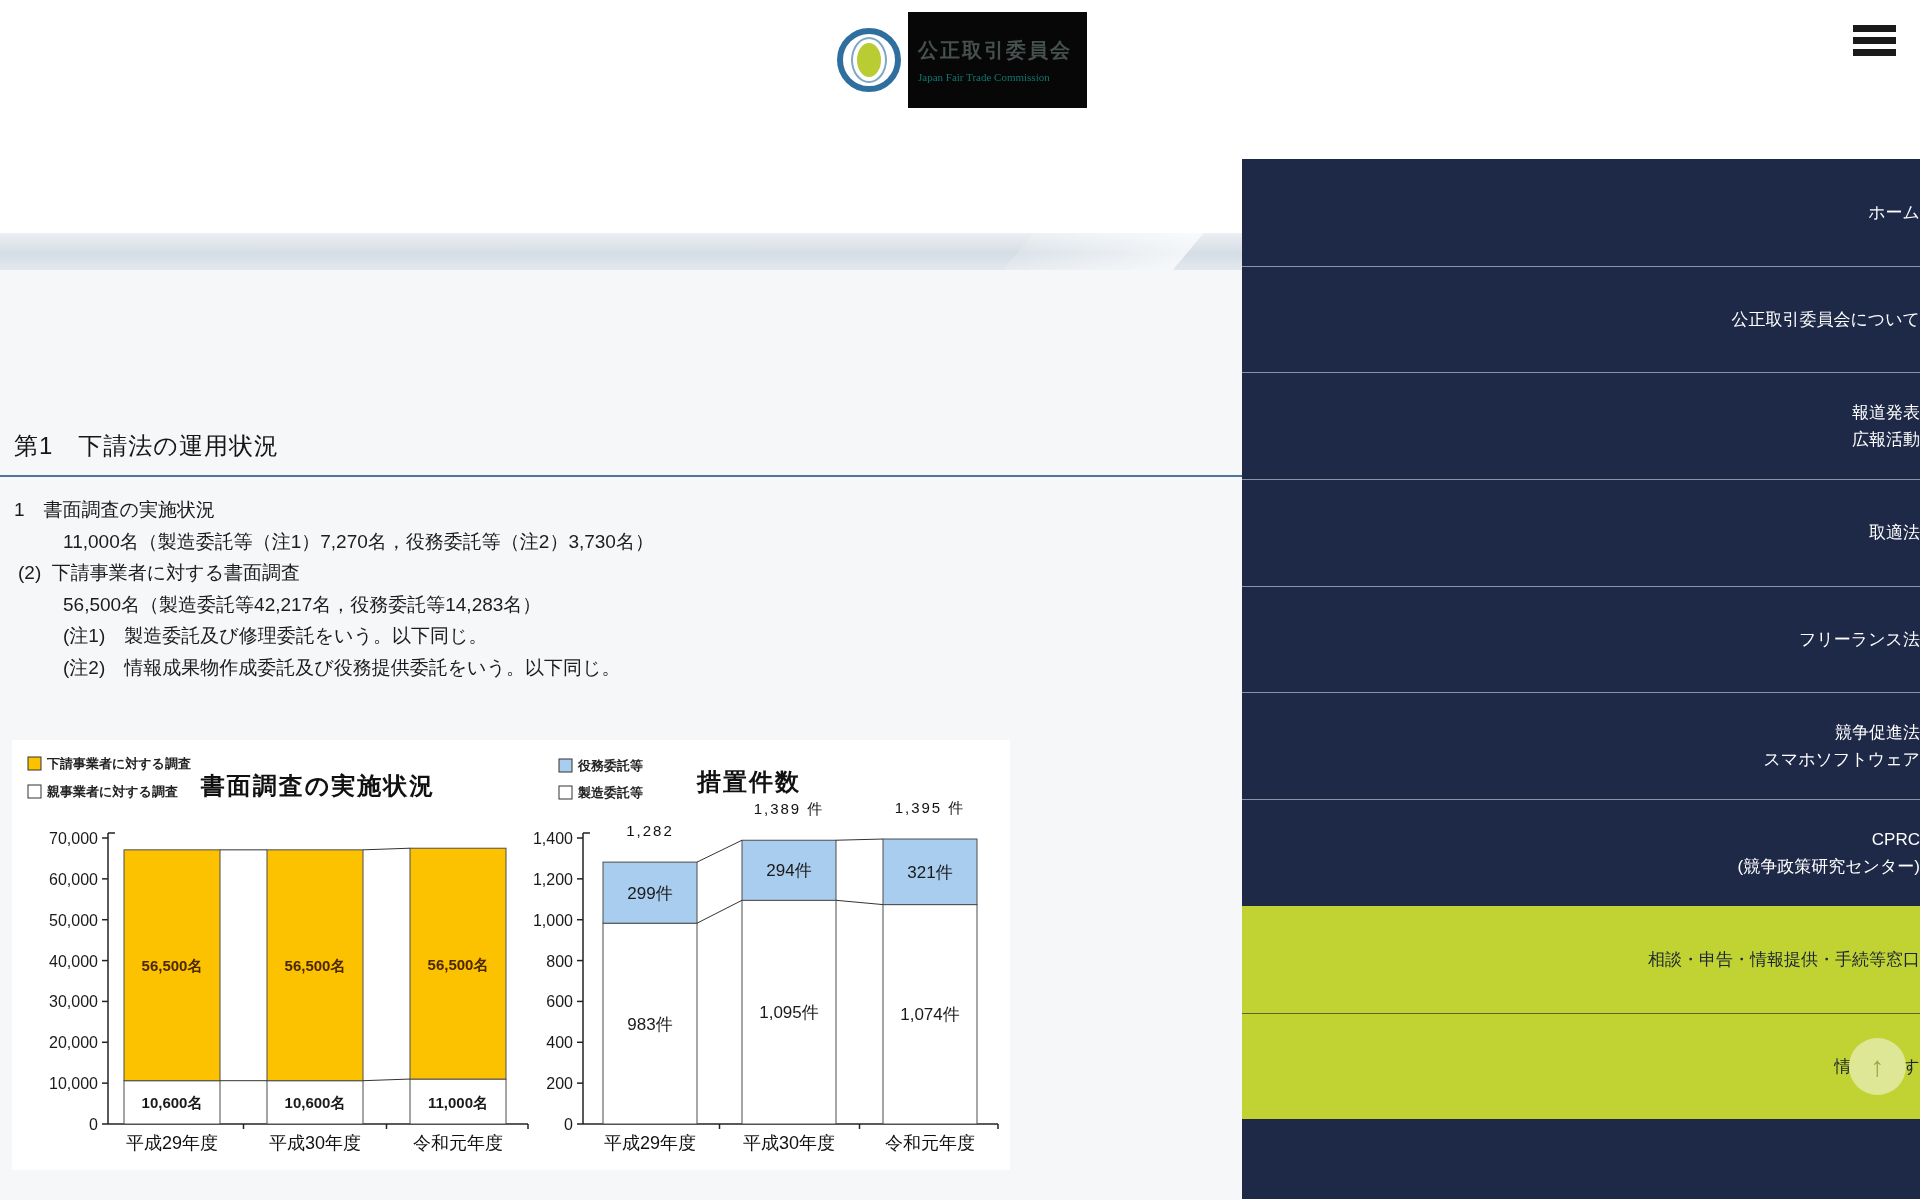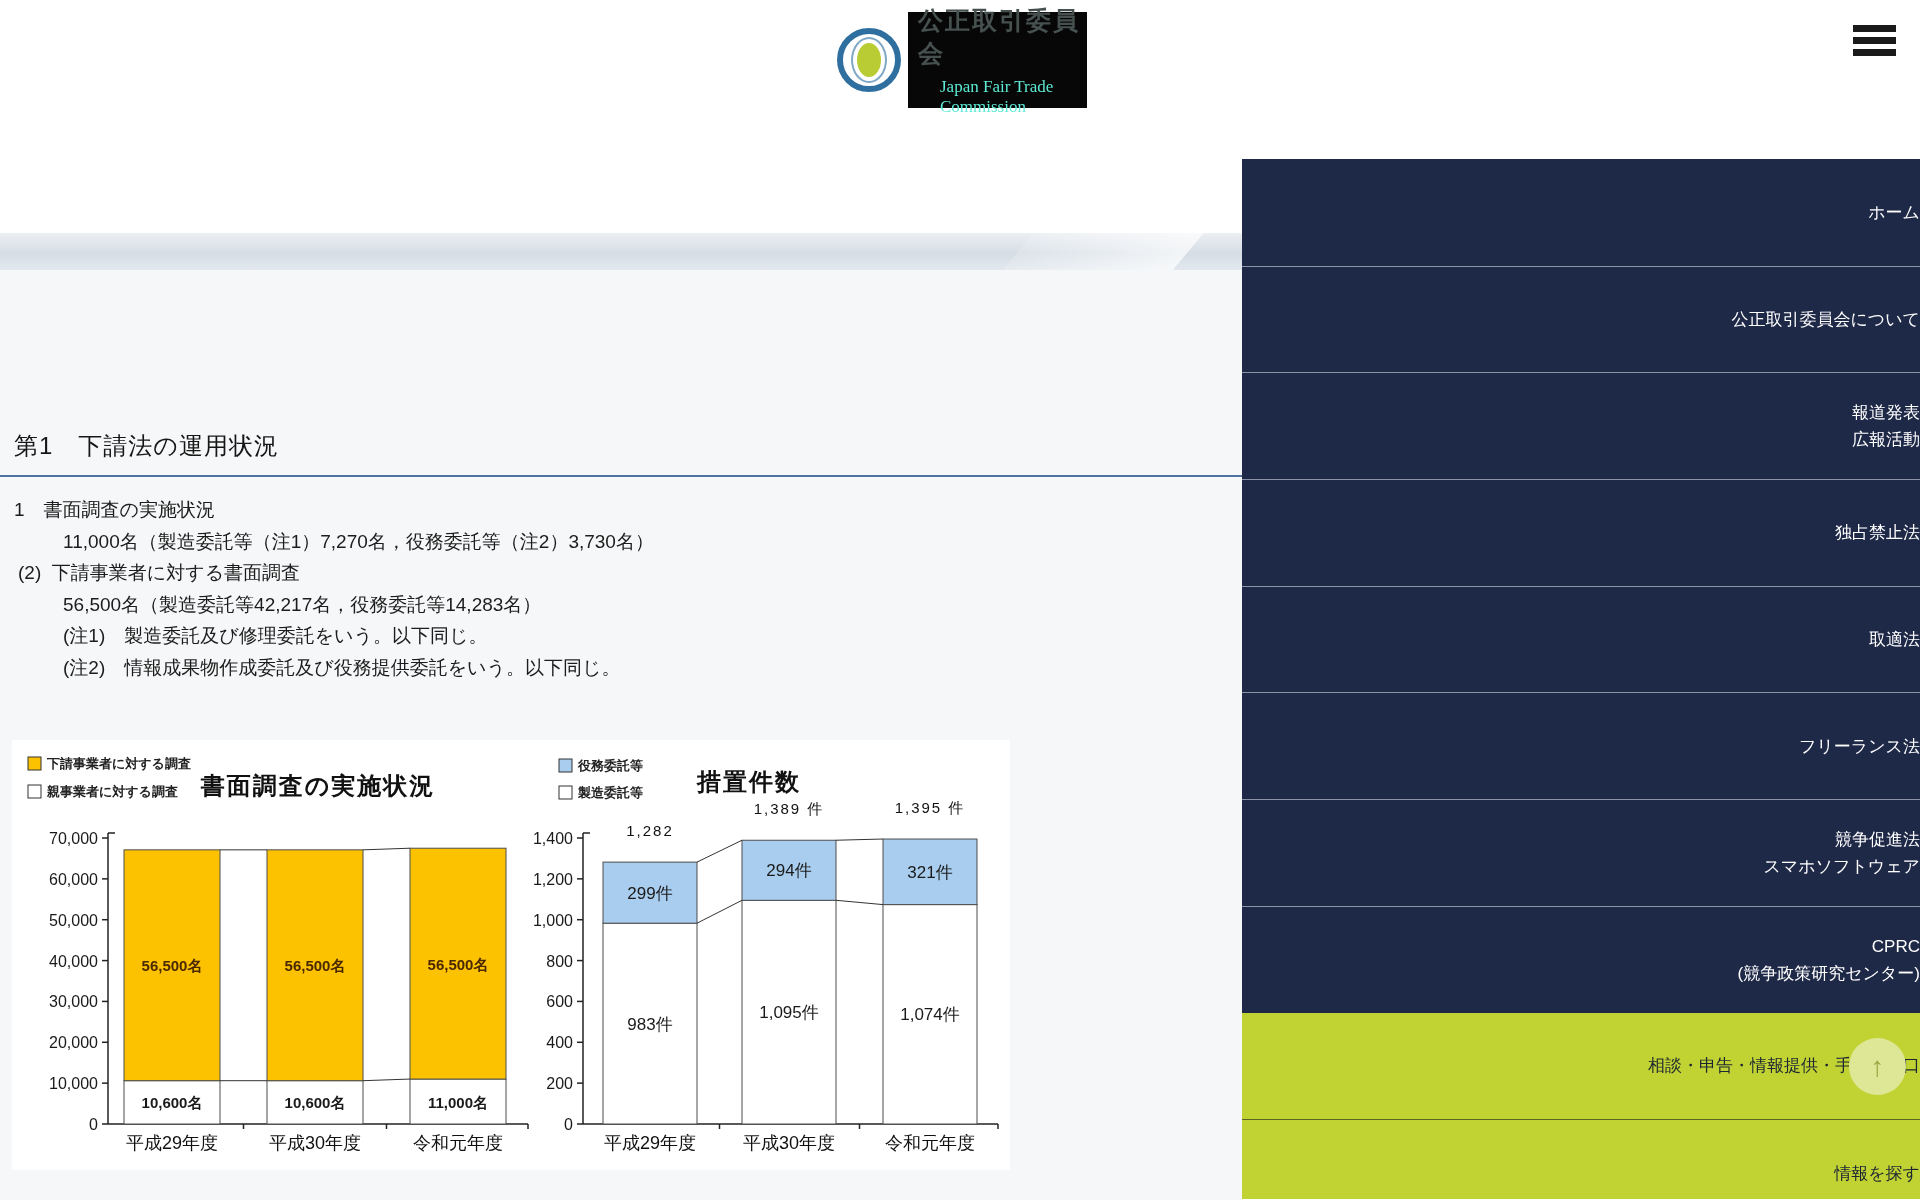--- a/index.html
+++ b/index.html
@@ -17,22 +17,22 @@
 
   
   .logo{position:absolute;left:830px;top:12px;width:257px;height:96px;background:#070707;
         display:flex;cursor:pointer;text-decoration:none;}
   .logo-emblem-box{width:78px;height:96px;background:#ffffff;display:flex;align-items:center;justify-content:center;}
   .emblem{width:64px;height:64px;border-radius:50%;background:#fff;border:6px solid #2f6f9f;position:relative;box-sizing:border-box;}
   .emblem::before{content:"";position:absolute;left:50%;top:50%;width:24px;height:34px;
         transform:translate(-50%,-50%);border-radius:50%;background:#b9cc33;
         box-shadow:0 0 0 4px #ffffff,0 0 0 6px #7fa8c6;}
   .logo-text{flex:1;display:flex;flex-direction:column;justify-content:center;padding-left:10px;}
-  .logo-jp{color:#45504f;font-size:25px;font-weight:bold;letter-spacing:2px;}
-  .logo-en{color:#5eead4;font-size:17px;margin-top:7px;font-family:"Liberation Serif","DejaVu Serif",serif;margin-left:22px;}
+  .logo-jp{color:#45504f;font-size:20px;font-weight:bold;letter-spacing:2px;}
+  .logo-en{color:#0f766e;font-size:11px;margin-top:7px;font-family:"Liberation Serif","DejaVu Serif",serif;}
 
   
   .hamburger{position:absolute;left:1853px;top:24px;width:43px;height:33px;background:none;border:none;padding:0;cursor:pointer;}
   .hamburger span{display:block;width:43px;height:7px;background:#1a1a1a;margin-bottom:5px;}
   .hamburger span:last-child{margin-bottom:0;}
 
   
   .section-title{position:absolute;left:14px;top:430px;margin:0;font-size:24px;font-weight:500;
                  letter-spacing:1px;color:#161616;}
   .title-rule{position:absolute;left:0;top:475px;width:1242px;height:2px;
@@ -217,23 +217,20 @@
         <div>ホーム</div>
       </div>
       <div class="sb-item">
         <div>公正取引委員会について</div>
       </div>
       <div class="sb-item">
         <div>報道発表</div>
         <div>広報活動</div>
       </div>
       <div class="sb-item">
-        <div>独占禁止法</div>
-      </div>
-      <div class="sb-item">
         <div>取適法</div>
       </div>
       <div class="sb-item">
         <div>フリーランス法</div>
       </div>
       <div class="sb-item">
         <div>競争促進法</div>
         <div>スマホソフトウェア</div>
       </div>
       <div class="sb-item">

